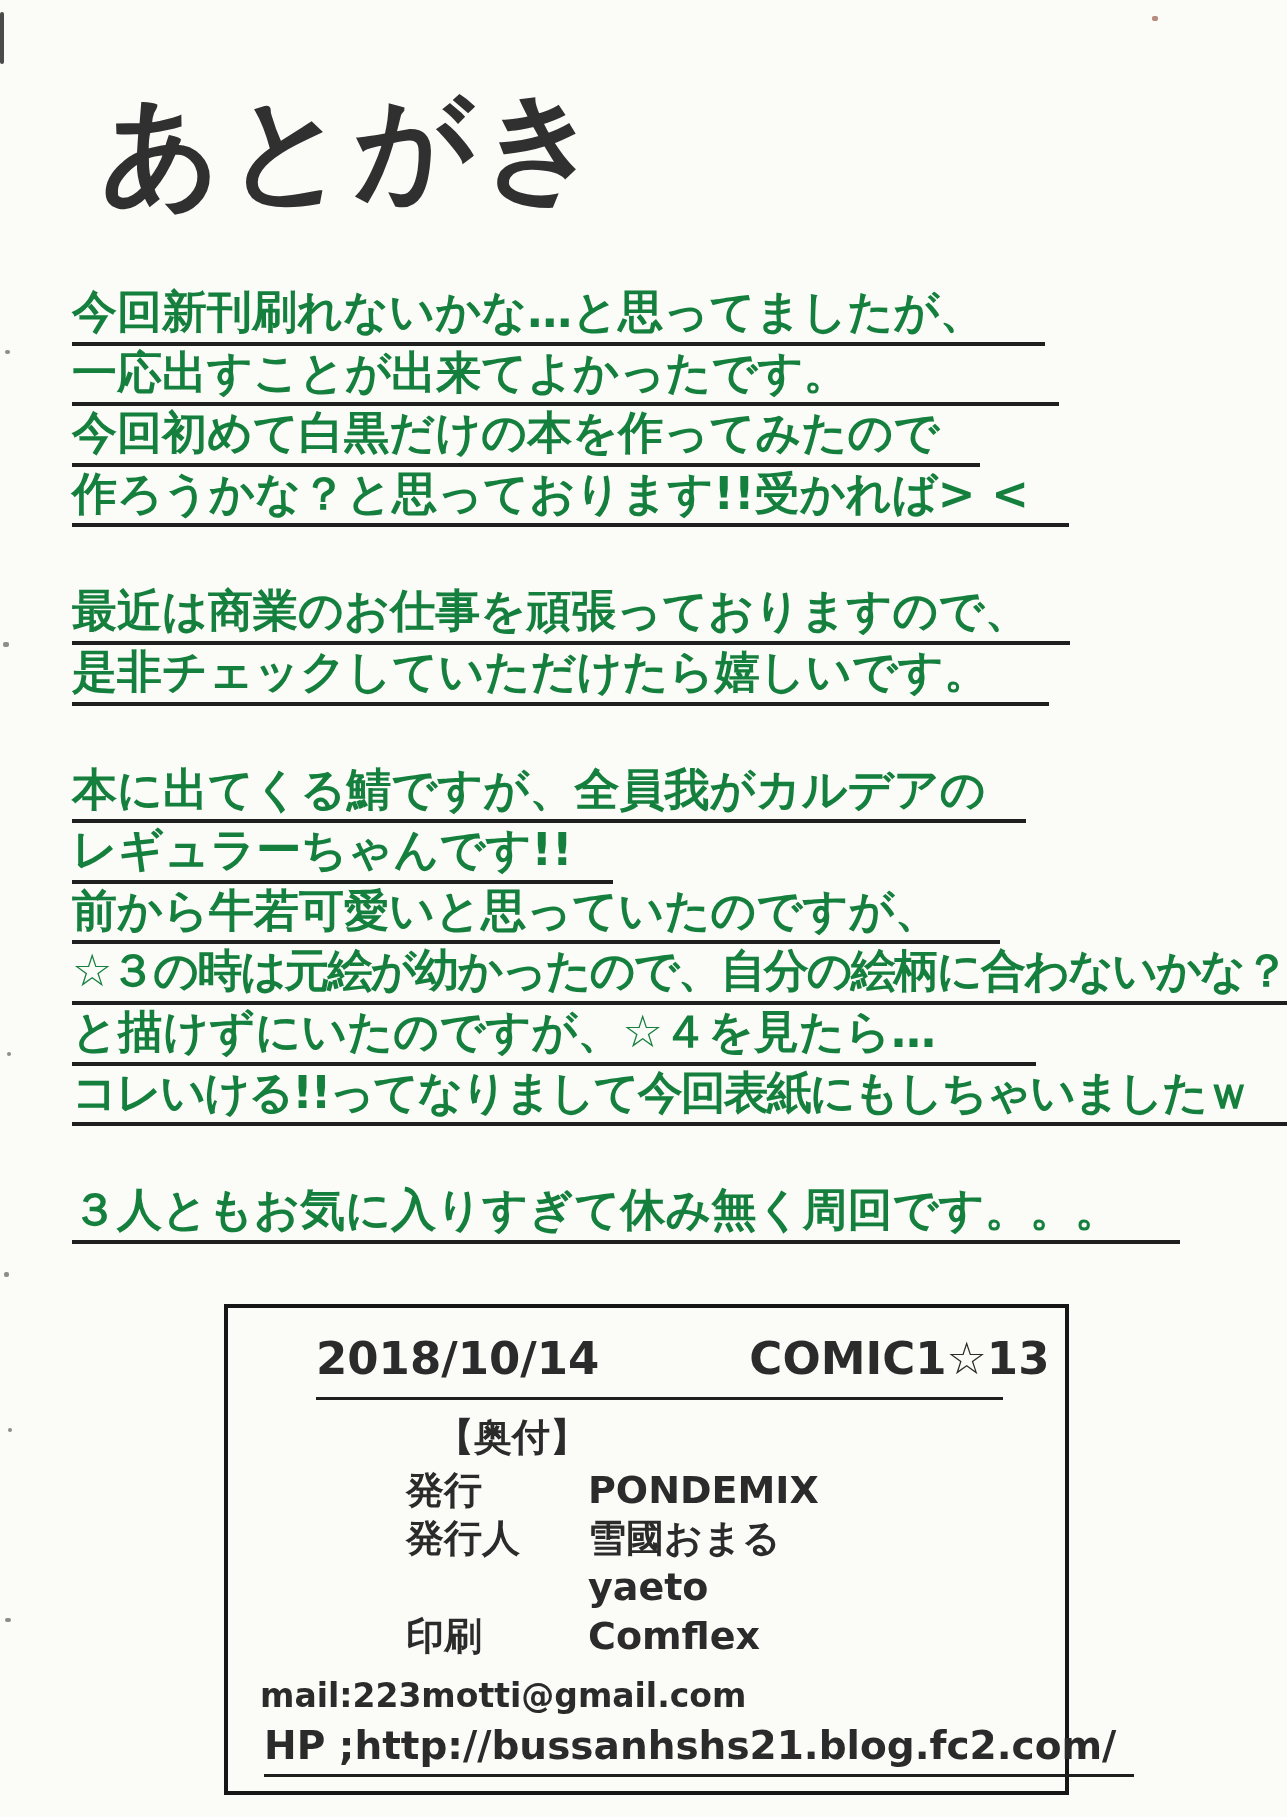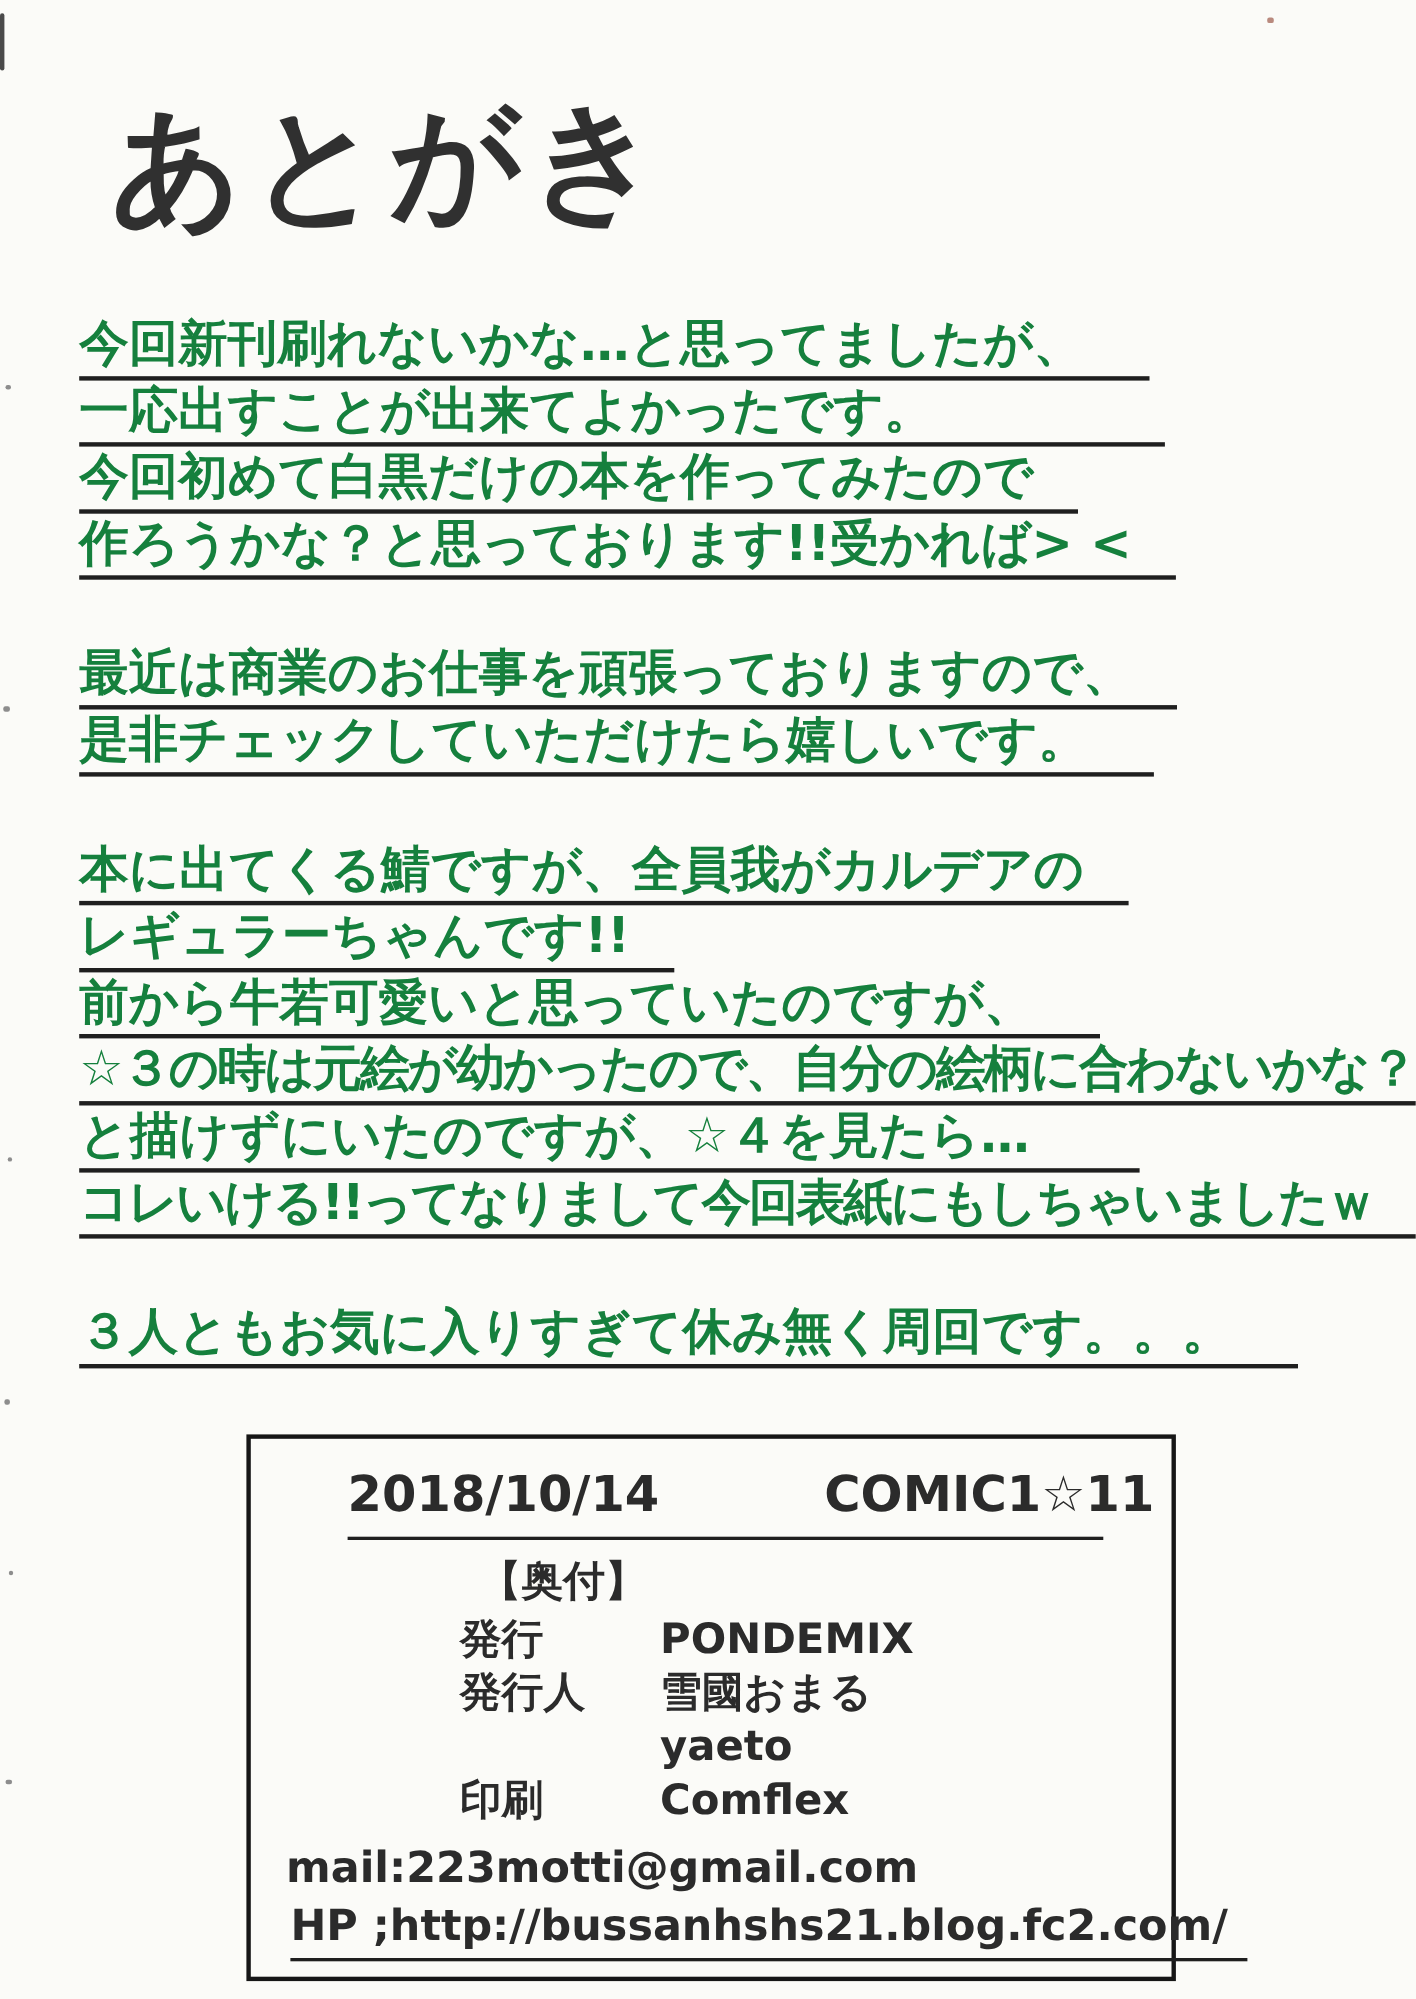--- a/index.html
+++ b/index.html
@@ -56,24 +56,24 @@
   .date-row {
     display: flex;
     font-size: 45px;
     margin: 0 62px 12px 88px;
     border-bottom: 3px solid #1f1f1f;
     padding-bottom: 12px;
     white-space: nowrap;
   }
   .date-row .event { margin-left: 150px; }
   .okuzuke { font-size: 38px; margin: 2px 0 6px 208px; }
-  .col-row { display: flex; font-size: 38px; margin: 5px 16px; line-height: 1.15; padding-left: 12px; }
+  .col-row { display: flex; font-size: 38px; margin: 5px 4px; line-height: 1.15; padding-left: 12px; }
   .col-label { margin-left: 162px; width: 182px; flex: none; }
   .col-value { flex: none; }
-  .mail-row { font-size: 39px; margin: 18px 0 0 32px; }
+  .mail-row { font-size: 33px; margin: 18px 0 0 32px; }
   .hp-row {
     display: inline-block;
     font-size: 39px;
     margin: 8px 0 0 36px;
     border-bottom: 3px solid #1f1f1f;
     padding: 0 18px 6px 0;
     white-space: nowrap;
   }
 
   
@@ -120,21 +120,21 @@
     <div class="para">
       <div class="line-row"><span class="line u-sm">３人ともお気に入りすぎて休み無く周回です。。。</span></div>
     </div>
 
   </div>
 
   <div class="colophon">
 
     <div class="date-row">
       <span>2018/10/14</span>
-      <span class="event">COMIC1☆11</span>
+      <span class="event">COMIC1☆13</span>
     </div>
 
     <div class="okuzuke">【奥付】</div>
 
     <div class="col-row">
       <span class="col-label">発行</span>
       <span class="col-value">PONDEMIX</span>
     </div>
     <div class="col-row">
       <span class="col-label">発行人</span>

